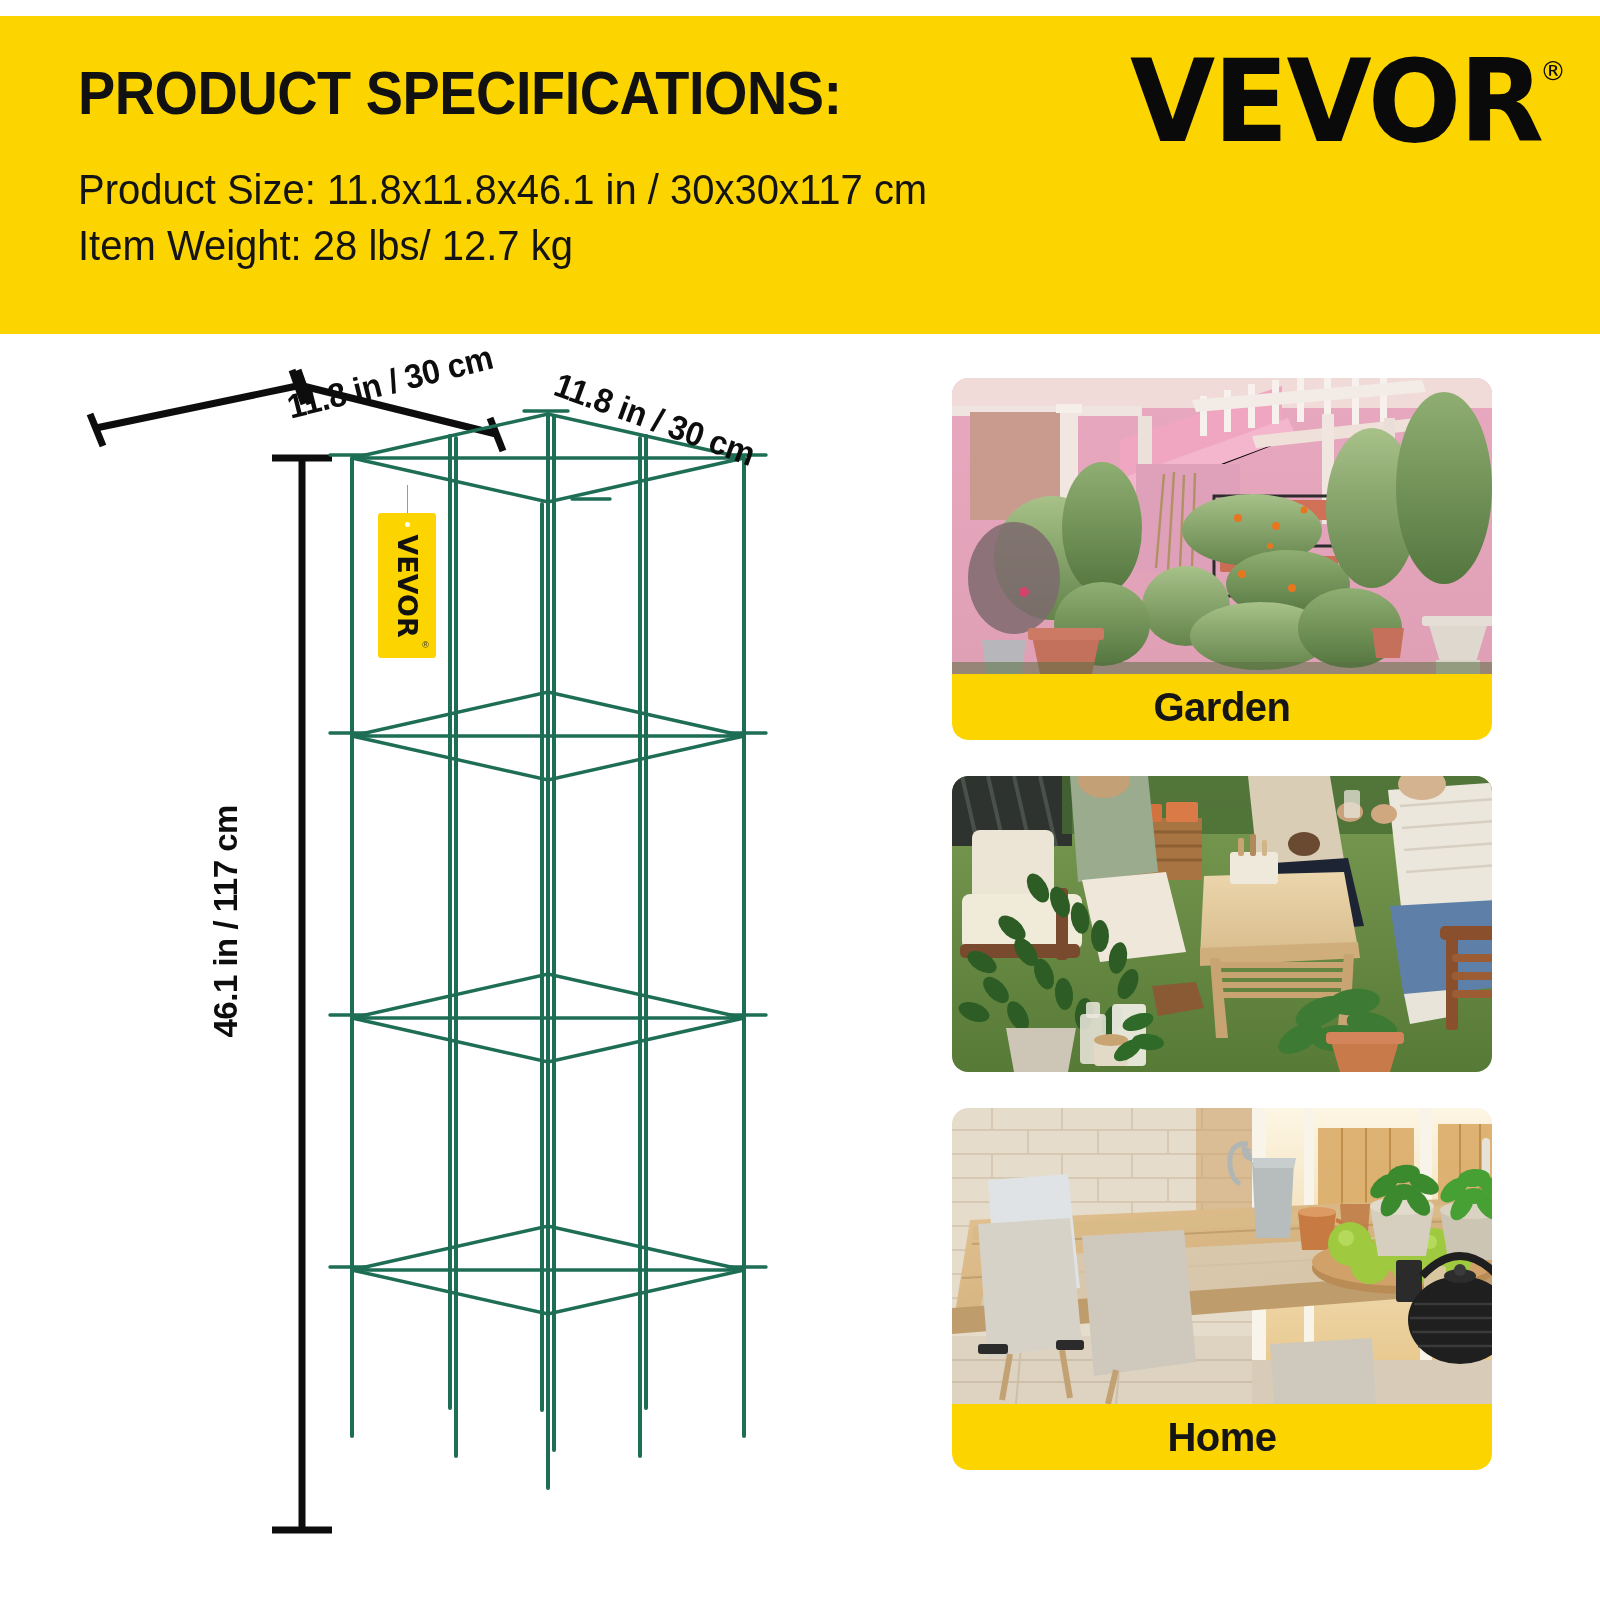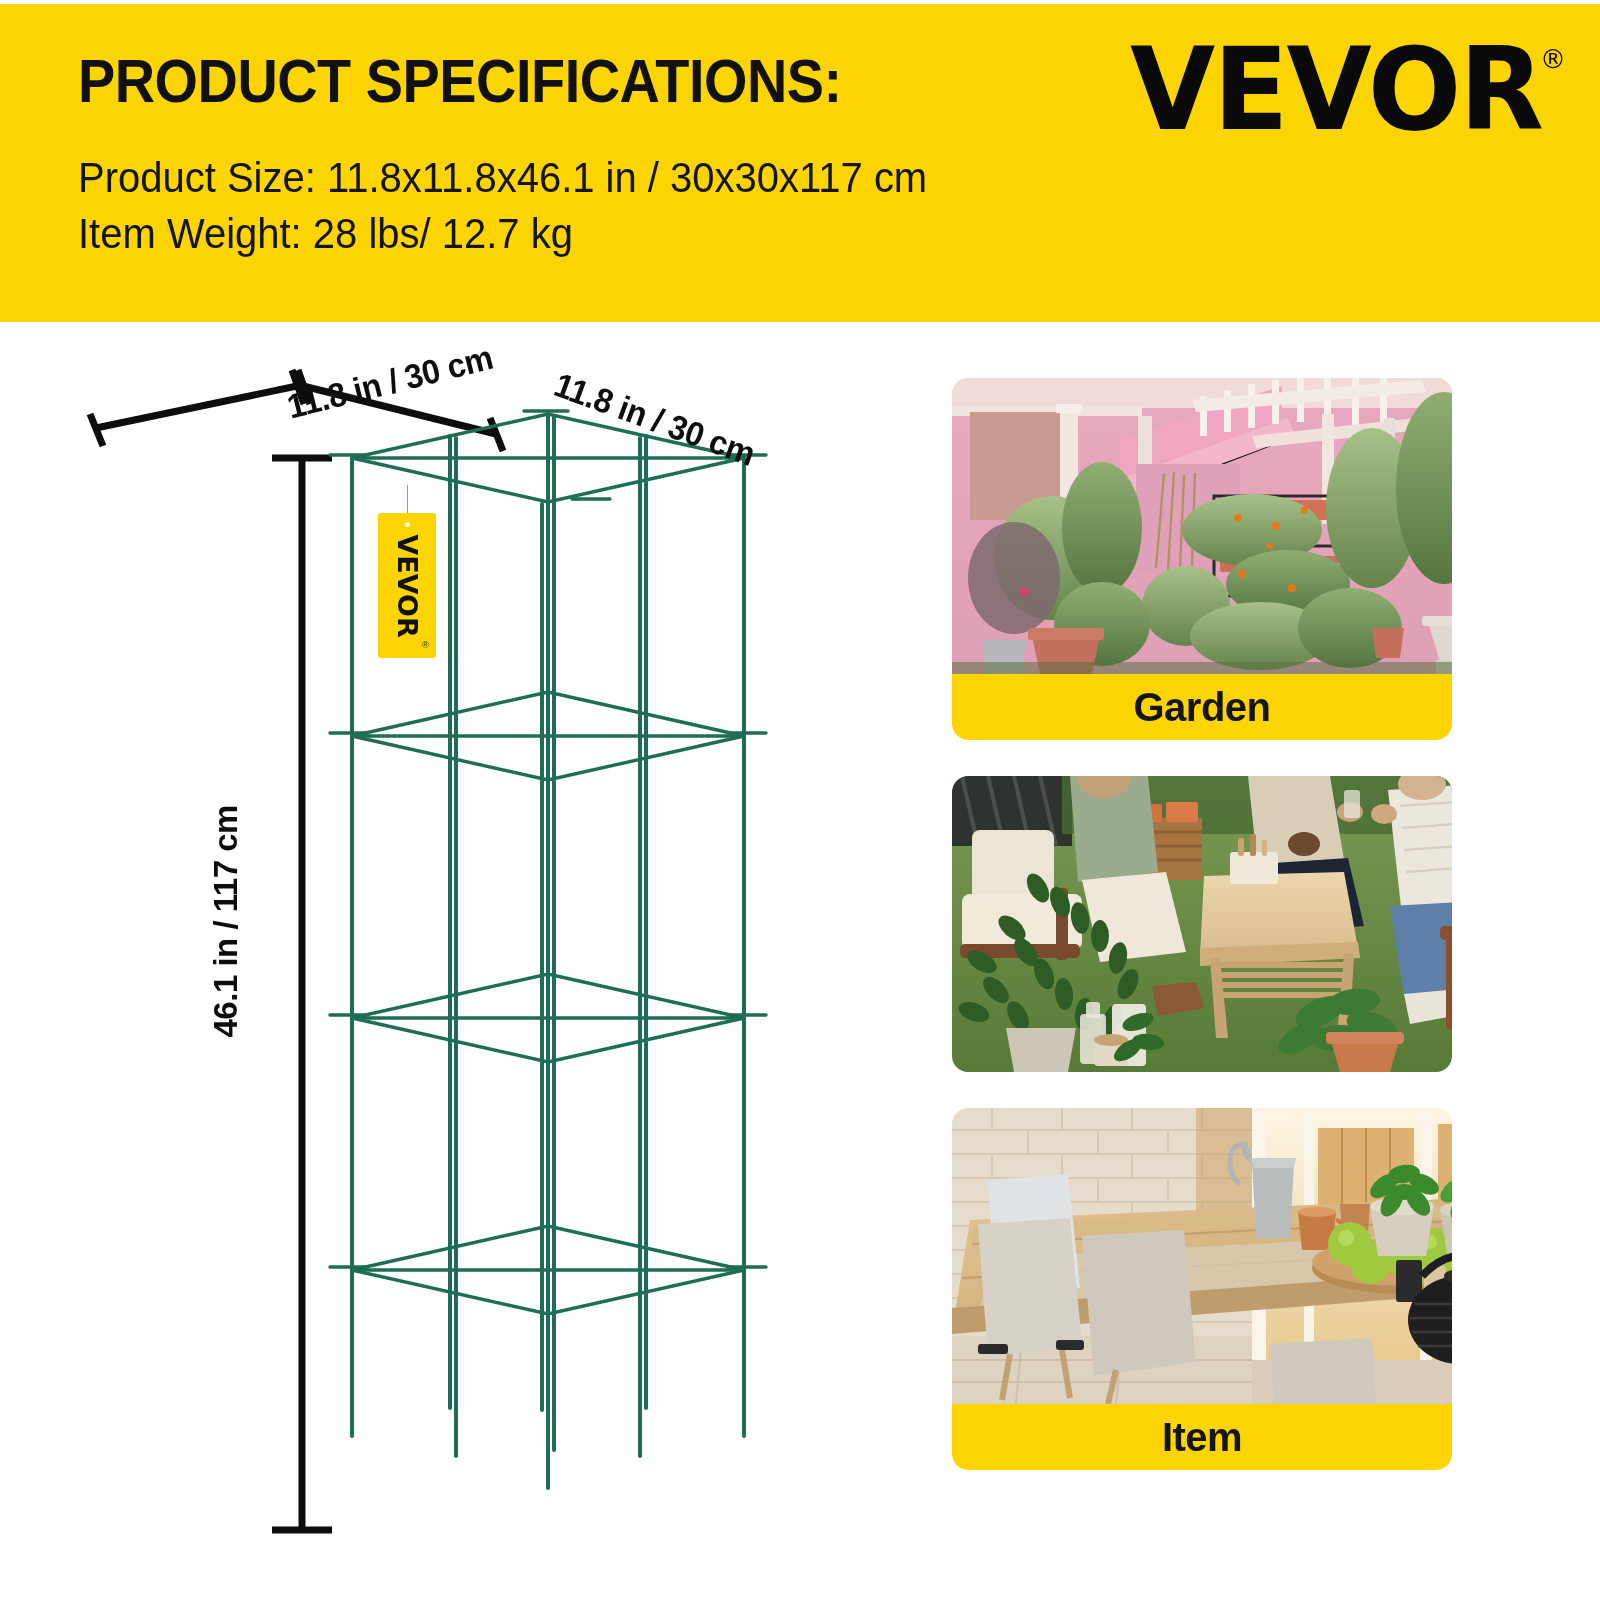--- a/index.html
+++ b/index.html
@@ -13,21 +13,21 @@
     position: relative;
     overflow: hidden;
     font-family: "Liberation Sans", sans-serif;
     -webkit-font-smoothing: antialiased;
   }
 
   
   .header-banner {
     position: absolute;
     left: 0;
-    top: 4px;
+    top: 16px;
     width: 1600px;
     height: 318px;
     background: #FCD400;
   }
   .header-title {
     position: absolute;
     left: 78px;
     top: 44px;
     font-size: 62px;
     font-weight: bold;
@@ -180,21 +180,21 @@
 
   
   .cards-col {
     position: absolute;
     left: 952px;
     top: 378px;
     width: 560px;
   }
   .scene-card {
     position: relative;
-    width: 500px;
+    width: 540px;
     border-radius: 16px;
     overflow: hidden;
     margin-bottom: 36px;
     box-shadow: 0 0 0 0 rgba(0,0,0,0);
   }
   .scene-photo {
     position: relative;
     width: 560px;
     height: 296px;
     overflow: hidden;
@@ -765,17 +765,17 @@
           <line x1="110" y1="242" x2="118" y2="290"></line>
           <line x1="164" y1="262" x2="156" y2="296"></line>
         </g>
         <g fill="#2b2b2b">
           <rect x="26" y="236" width="30" height="10" rx="3"></rect>
           <rect x="104" y="232" width="28" height="10" rx="3"></rect>
         </g>
       </svg>
     </div>
     <div class="scene-label">
-      <span>Item</span>
+      <span>Home</span>
     </div>
   </div>
 
 </div>
 
 </body></html>

